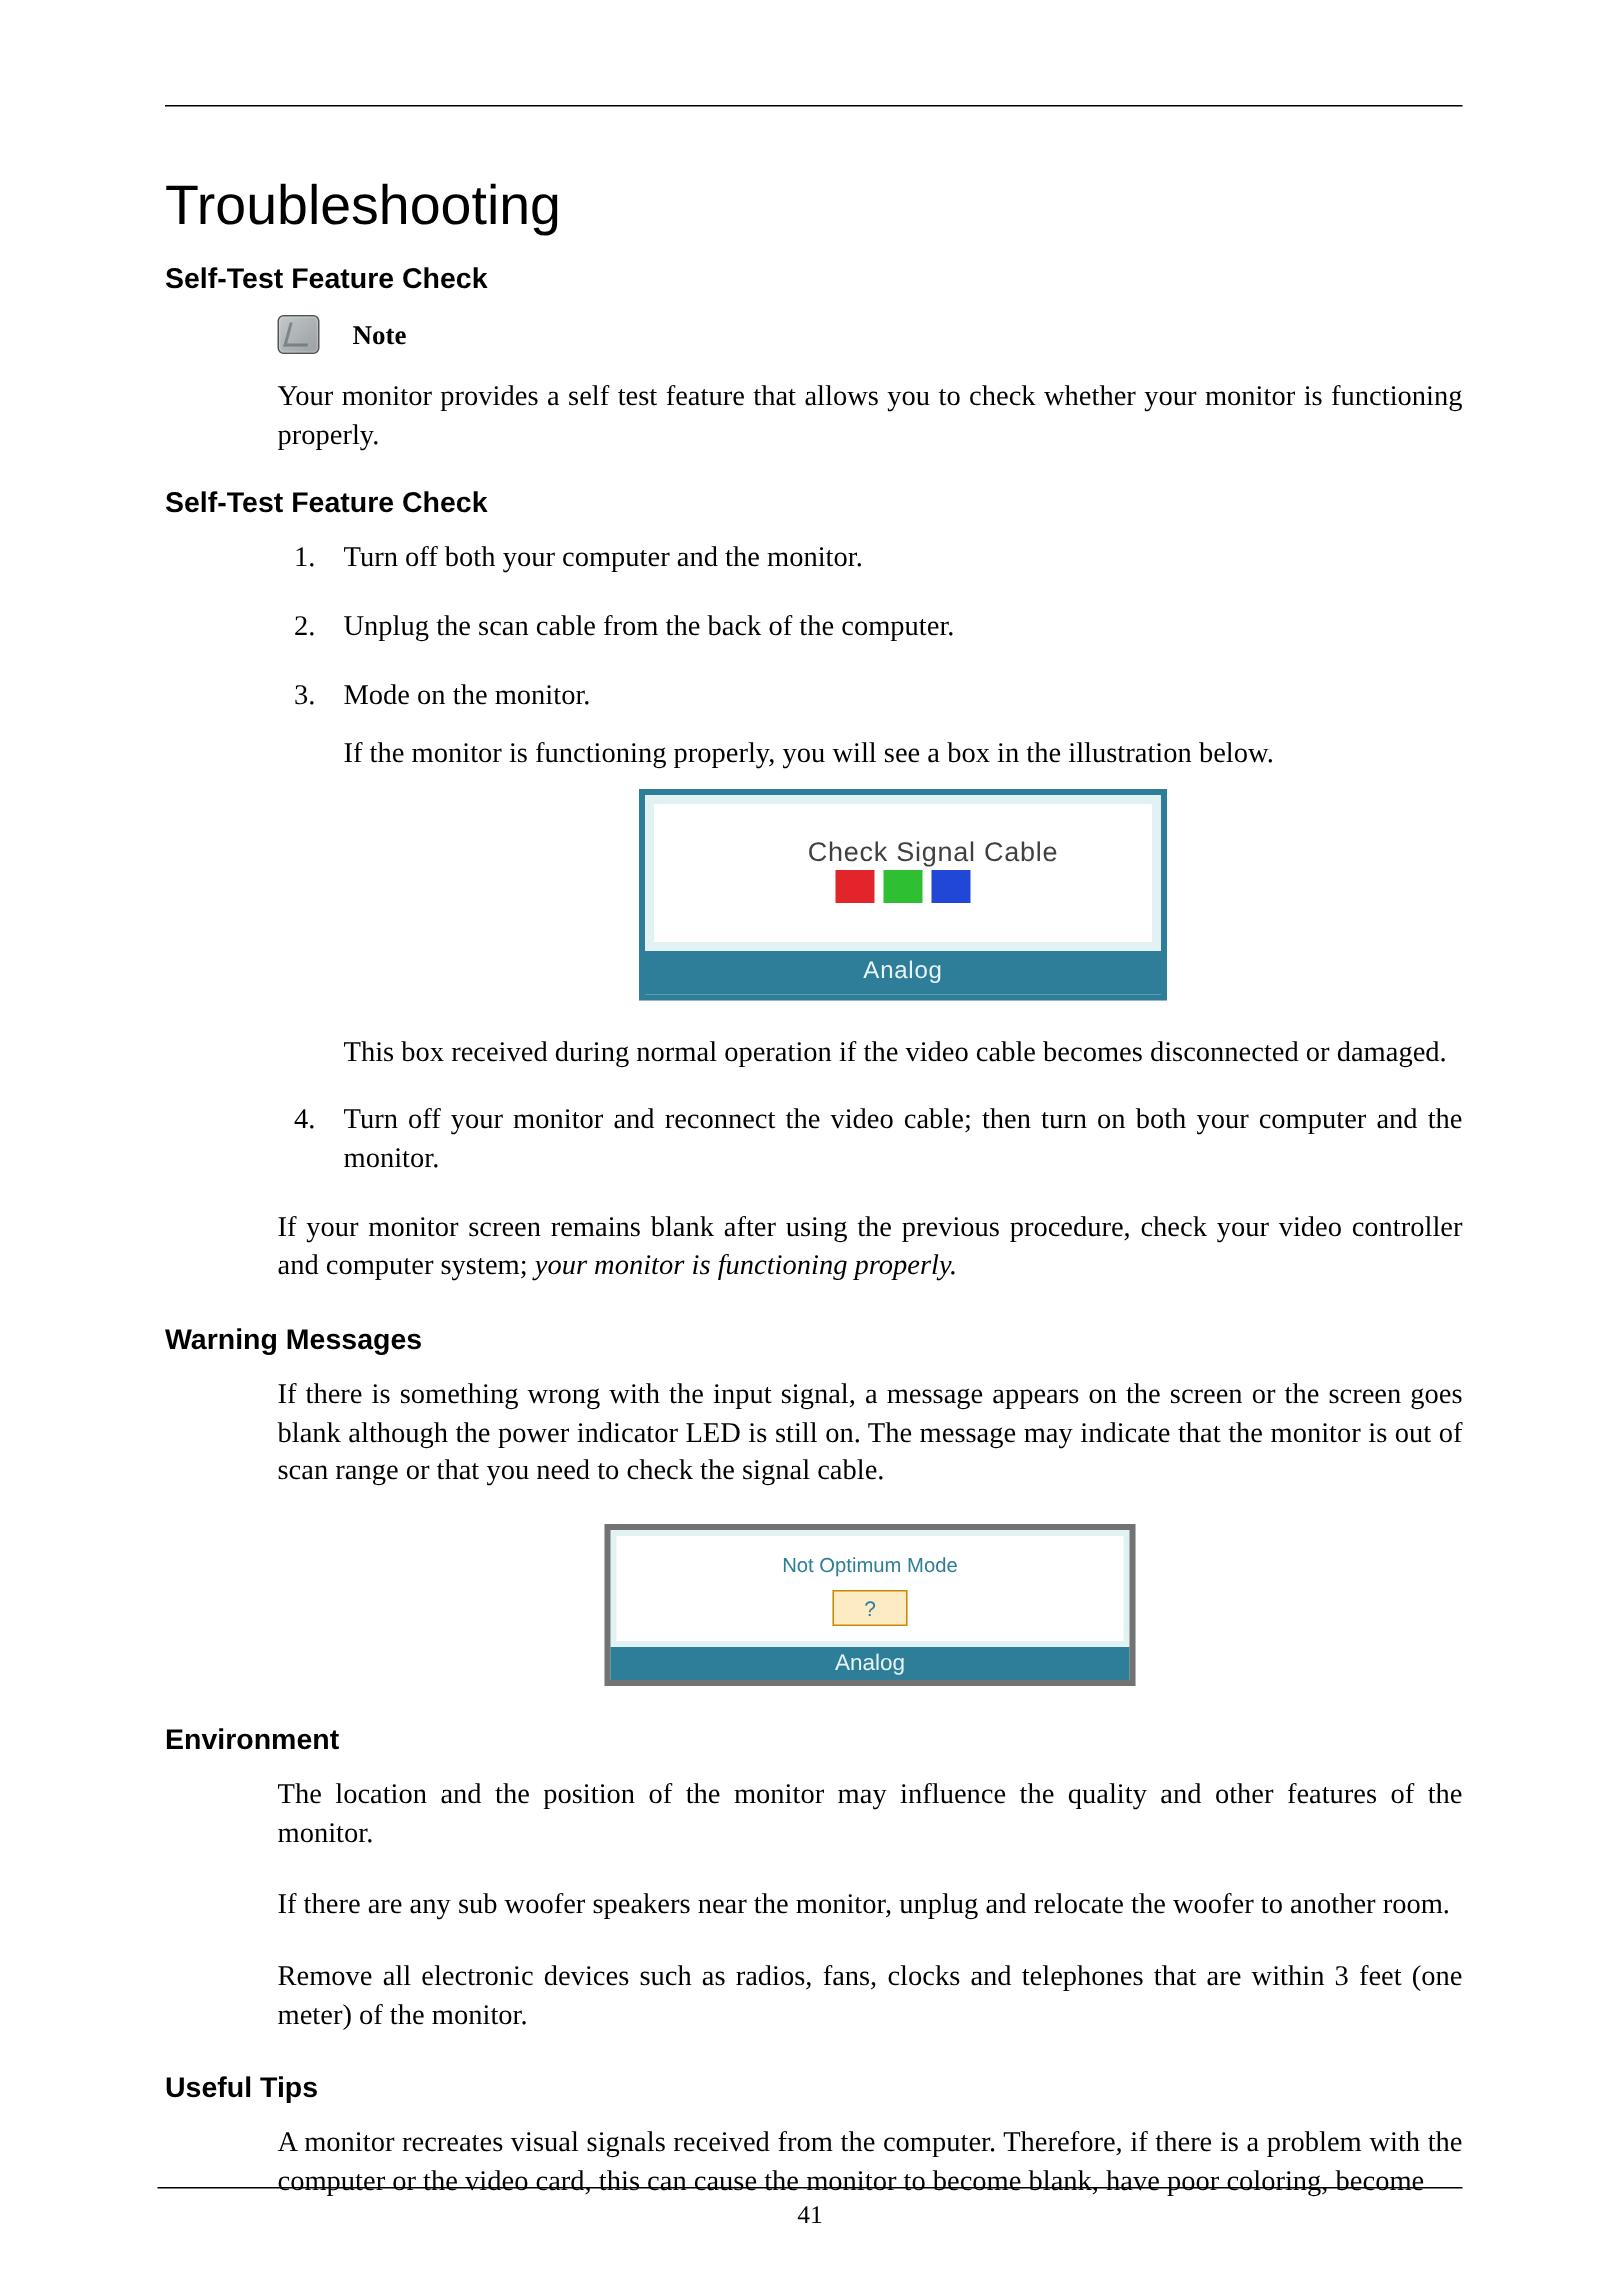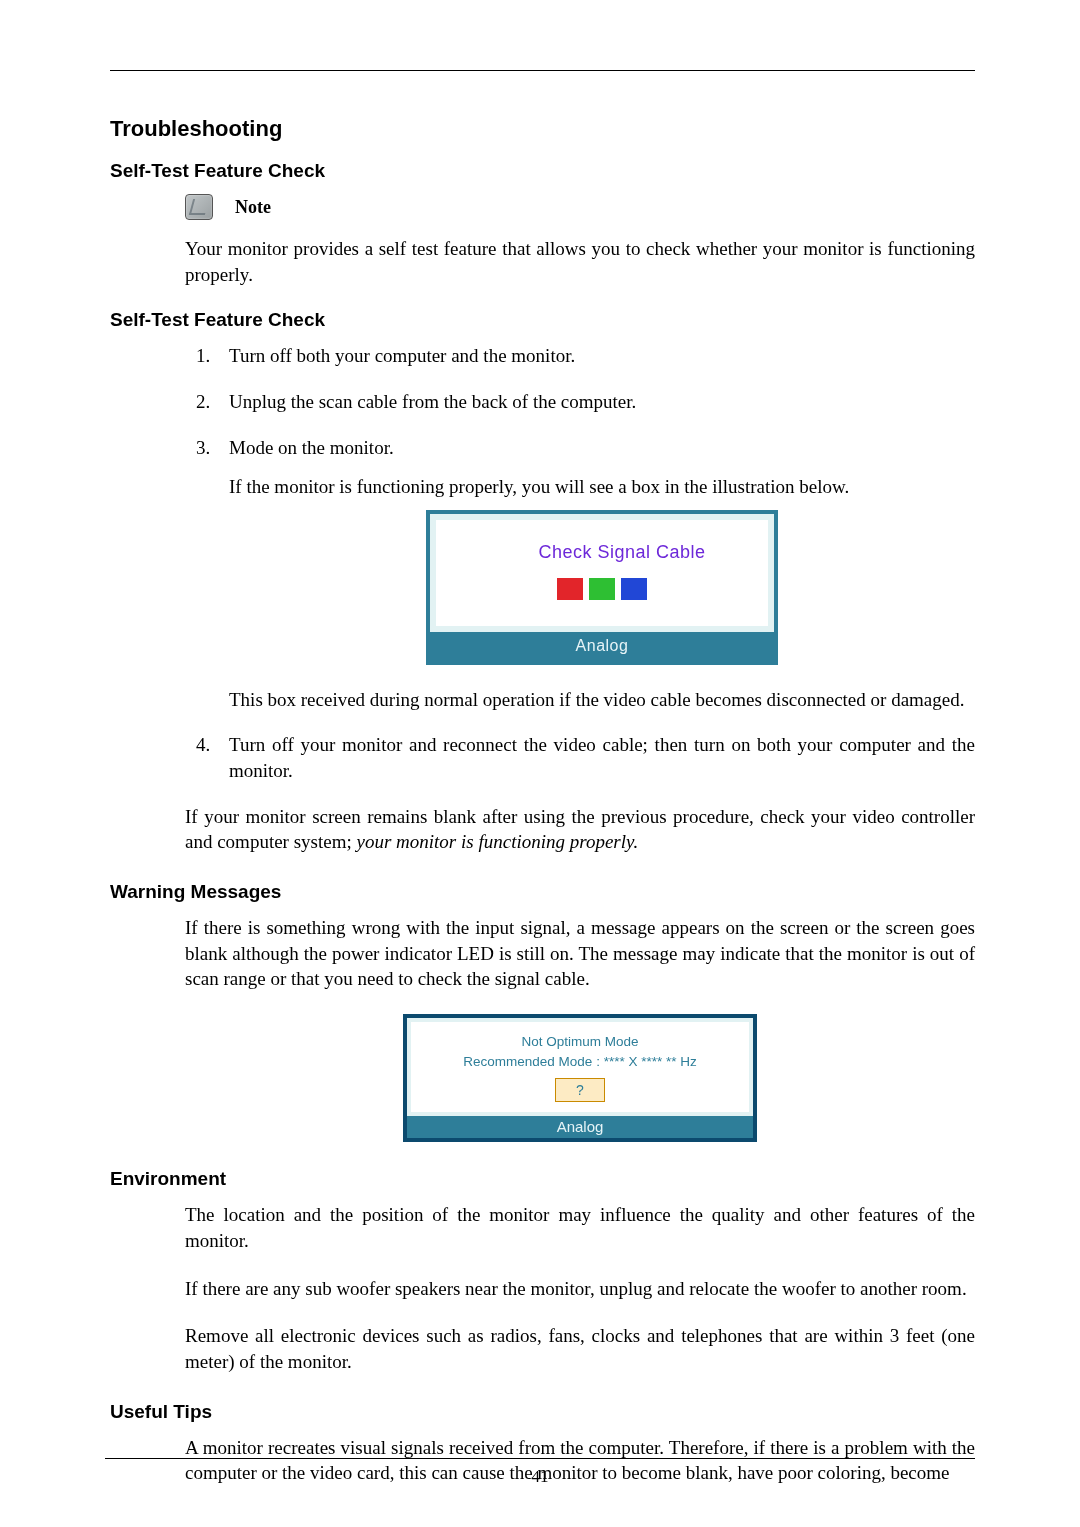--- a/index.html
+++ b/index.html
@@ -15,22 +15,22 @@
     position: relative;
     box-sizing: border-box;
     padding: 70px 105px 0 110px;
   }
   .hr-top {
     border-top: 1px solid #000;
     margin-bottom: 45px;
   }
   h1 {
     font-family: Arial, Helvetica, sans-serif;
-    font-size: 22px;
-    font-weight: bold;
+    font-size: 37px;
+    font-weight: normal;
     margin: 0 0 18px 0;
   }
   h2 {
     font-family: Arial, Helvetica, sans-serif;
     font-size: 19px;
     font-weight: bold;
     margin: 0 0 12px 0;
   }
   .indent {
     margin-left: 75px;
@@ -95,25 +95,25 @@
     border: 4px solid #2e7e99;
     background: #e2f2f3;
   }
   .mb-inner {
     background: #fff;
     margin: 6px 6px 0 6px;
     padding: 20px 0 26px 0;
     text-align: center;
   }
   .mb-title {
-    color: #6d28d9;
+    color: #404040;
     font-family: Arial, sans-serif;
     font-size: 18px;
     letter-spacing: 0.5px;
-    margin-bottom: 14px;
+    margin-bottom: 0;
     padding-left: 40px;
   }
   .mb-colors {
     display: flex;
     justify-content: center;
     gap: 6px;
   }
   .sq { width: 26px; height: 22px; }
   .sq.red { background: #e2252a; }
   .sq.green { background: #2ebf33; }
@@ -125,21 +125,21 @@
     font-family: Arial, sans-serif;
     font-size: 16px;
     padding: 3px 0 4px 0;
     margin: 6px 0 0 0;
     letter-spacing: 0.5px;
   }
   
   .monitor-box2 {
     margin: 0 auto 22px auto;
     width: 346px;
-    border: 4px solid #0c4a6e;
+    border: 4px solid #737373;
     background: #e2f2f3;
   }
   .mb2-inner {
     background: #fff;
     margin: 4px 4px 0 4px;
     padding: 10px 0 10px 0;
     text-align: center;
     font-family: Arial, sans-serif;
     color: #2e7e99;
     font-size: 13.5px;
@@ -228,21 +228,20 @@
     </p>
   </div>
 
   <h2 class="sect-gap">Warning Messages</h2>
   <div class="indent">
     <p>If there is something wrong with the input signal, a message appears on the screen or the screen goes blank although the power indicator LED is still on. The message may indicate that the monitor is out of scan range or that you need to check the signal cable.</p>
 
     <div class="monitor-box2">
       <div class="mb2-inner">
         <div>Not Optimum Mode</div>
-        <div>Recommended Mode : **** X **** ** Hz</div>
         <div class="mb2-q">?</div>
       </div>
       <div class="mb2-foot">Analog</div>
     </div>
   </div>
 
   <h2 class="sect-gap">Environment</h2>
   <div class="indent">
     <p>The location and the position of the monitor may influence the quality and other features of the monitor.</p>
     <p>If there are any sub woofer speakers near the monitor, unplug and relocate the woofer to another room.</p>

